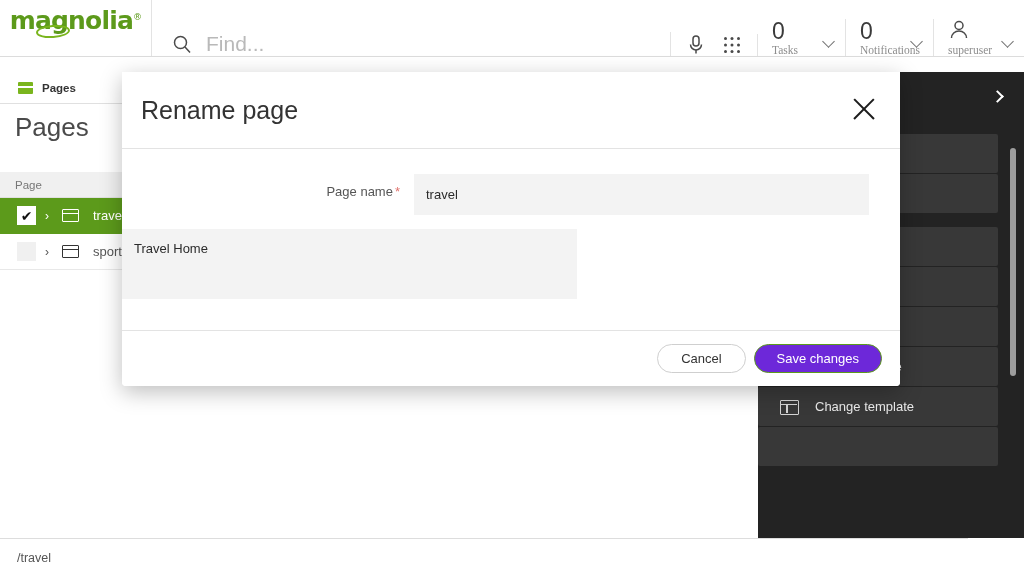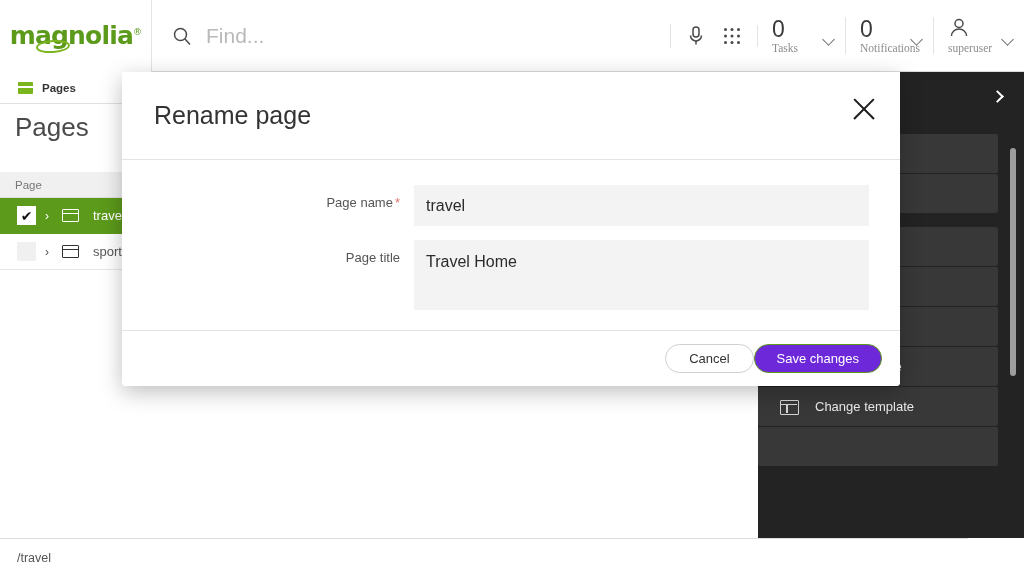--- a/index.html
+++ b/index.html
@@ -6,22 +6,22 @@
   html, body {
     width: 1024px; height: 576px;
     font-family: "Liberation Sans", sans-serif;
     background: #ffffff;
     overflow: hidden;
   }
   #app { position: relative; width: 1024px; height: 576px; background: #fff; }
 
   
   .header {
-    position: absolute; top: 0; left: 0; width: 1024px; height: 72px;
-    display: flex; align-items: center; background: #fff;
+    position: absolute; top: 0; left: 0; width: 1024px; height: 57px;
+    display: flex; align-items: flex-end; background: #fff;
     border-bottom: 1px solid #dcdcdc;
   }
   .logo-cell {
     width: 152px; height: 72px; display: flex; align-items: center;
     justify-content: center; border-right: 1px solid #e3e3e3; background:#fff;
   }
   .logo-text {
     font-family: "DejaVu Sans", sans-serif;
     font-size: 25px; font-weight: bold; color: #5c9a1b; letter-spacing: -0.8px;
     position: relative; line-height: 1;
@@ -190,53 +190,53 @@
   }
 
   
   .dialog {
     position: absolute; left: 122px; top: 72px; width: 778px; height: 314px;
     background: #ffffff; border-radius: 0 0 4px 4px;
     box-shadow: 0 6px 22px rgba(0,0,0,0.26);
     overflow: hidden;
   }
   .dialog-head {
-    height: 88px; border-bottom: 1px solid #e3e3e3; position: relative;
-    display: flex; align-items: center; padding-left: 32px;
+    height: 77px; border-bottom: 1px solid #e3e3e3; position: relative;
+    display: flex; align-items: center; padding-left: 19px;
   }
   .dialog-title { font-size: 25px; color: #333; font-weight: 300; }
   .dialog-close {
     position: absolute; right: 20px; top: 21px; width: 32px; height: 32px;
   }
   .dialog-close::before, .dialog-close::after {
     content: ""; position: absolute; left: 2px; top: 15px; width: 28px; height: 2.2px;
     background: #1c1c1c;
   }
   .dialog-close::before { transform: rotate(45deg); }
   .dialog-close::after  { transform: rotate(-45deg); }
 
   .dialog-body { padding: 25px 0 0 0; }
   .field { display: flex; align-items: flex-start; margin-bottom: 14px; }
   .field-label {
     width: 292px; text-align: right; padding-right: 14px; padding-top: 10px;
     font-size: 13px; color: #555;
   }
   .req { color: #e0736e; font-size: 13px; margin-left: 2px; }
   .field-input {
-    width: 455px; background: #f3f3f3; border: none; font-size: 16px;
+    width: 455px; background: #f3f3f3; border: none; font-size: 13px;
     color: #2b2b2b; padding: 11px 12px; font-family: "Liberation Sans", sans-serif;
     outline: none;
   }
   .field-input.single { height: 41px; }
   .field-input.multi { height: 70px; resize: none; line-height: 1.35; }
 
   .dialog-foot {
     position: absolute; left: 0; bottom: 0; width: 778px; height: 56px;
     border-top: 1px solid #e3e3e3; display: flex; align-items: center;
-    justify-content: flex-end; gap: 0; padding-right: 18px; background: #fff;
+    justify-content: flex-end; gap: 8px; padding-right: 18px; background: #fff;
   }
   .btn {
     font-family: "Liberation Sans", sans-serif; font-size: 13px; cursor: pointer;
     border-radius: 17px; height: 29px; padding: 0 23px;
   }
   .btn-cancel { background: #fff; border: 1px solid #cfcfcf; color: #333; }
   .btn-save { background: #6d28d9; border: 1px solid #5c9a1b; color: #fff; padding: 0 22px; }
 
   
   .ico-stroke { stroke: #4a4a4a; fill: none; stroke-width: 1.5; }
@@ -374,23 +374,20 @@
 
     <div class="dialog-body">
       <div class="field">
         <div class="field-label">
           <span>Page name</span><span class="req">*</span>
         </div>
         <input class="field-input single" type="text" value="travel" style="">
       </div>
 
       <div class="field">
-        <div class="field-label">
-          <span>Page title</span>
-        </div>
         <textarea class="field-input multi" style="">Travel Home</textarea>
       </div>
     </div>
 
     <div class="dialog-foot">
       <button class="btn btn-cancel">Cancel</button>
       <button class="btn btn-save">Save changes</button>
     </div>
   </div>
 

